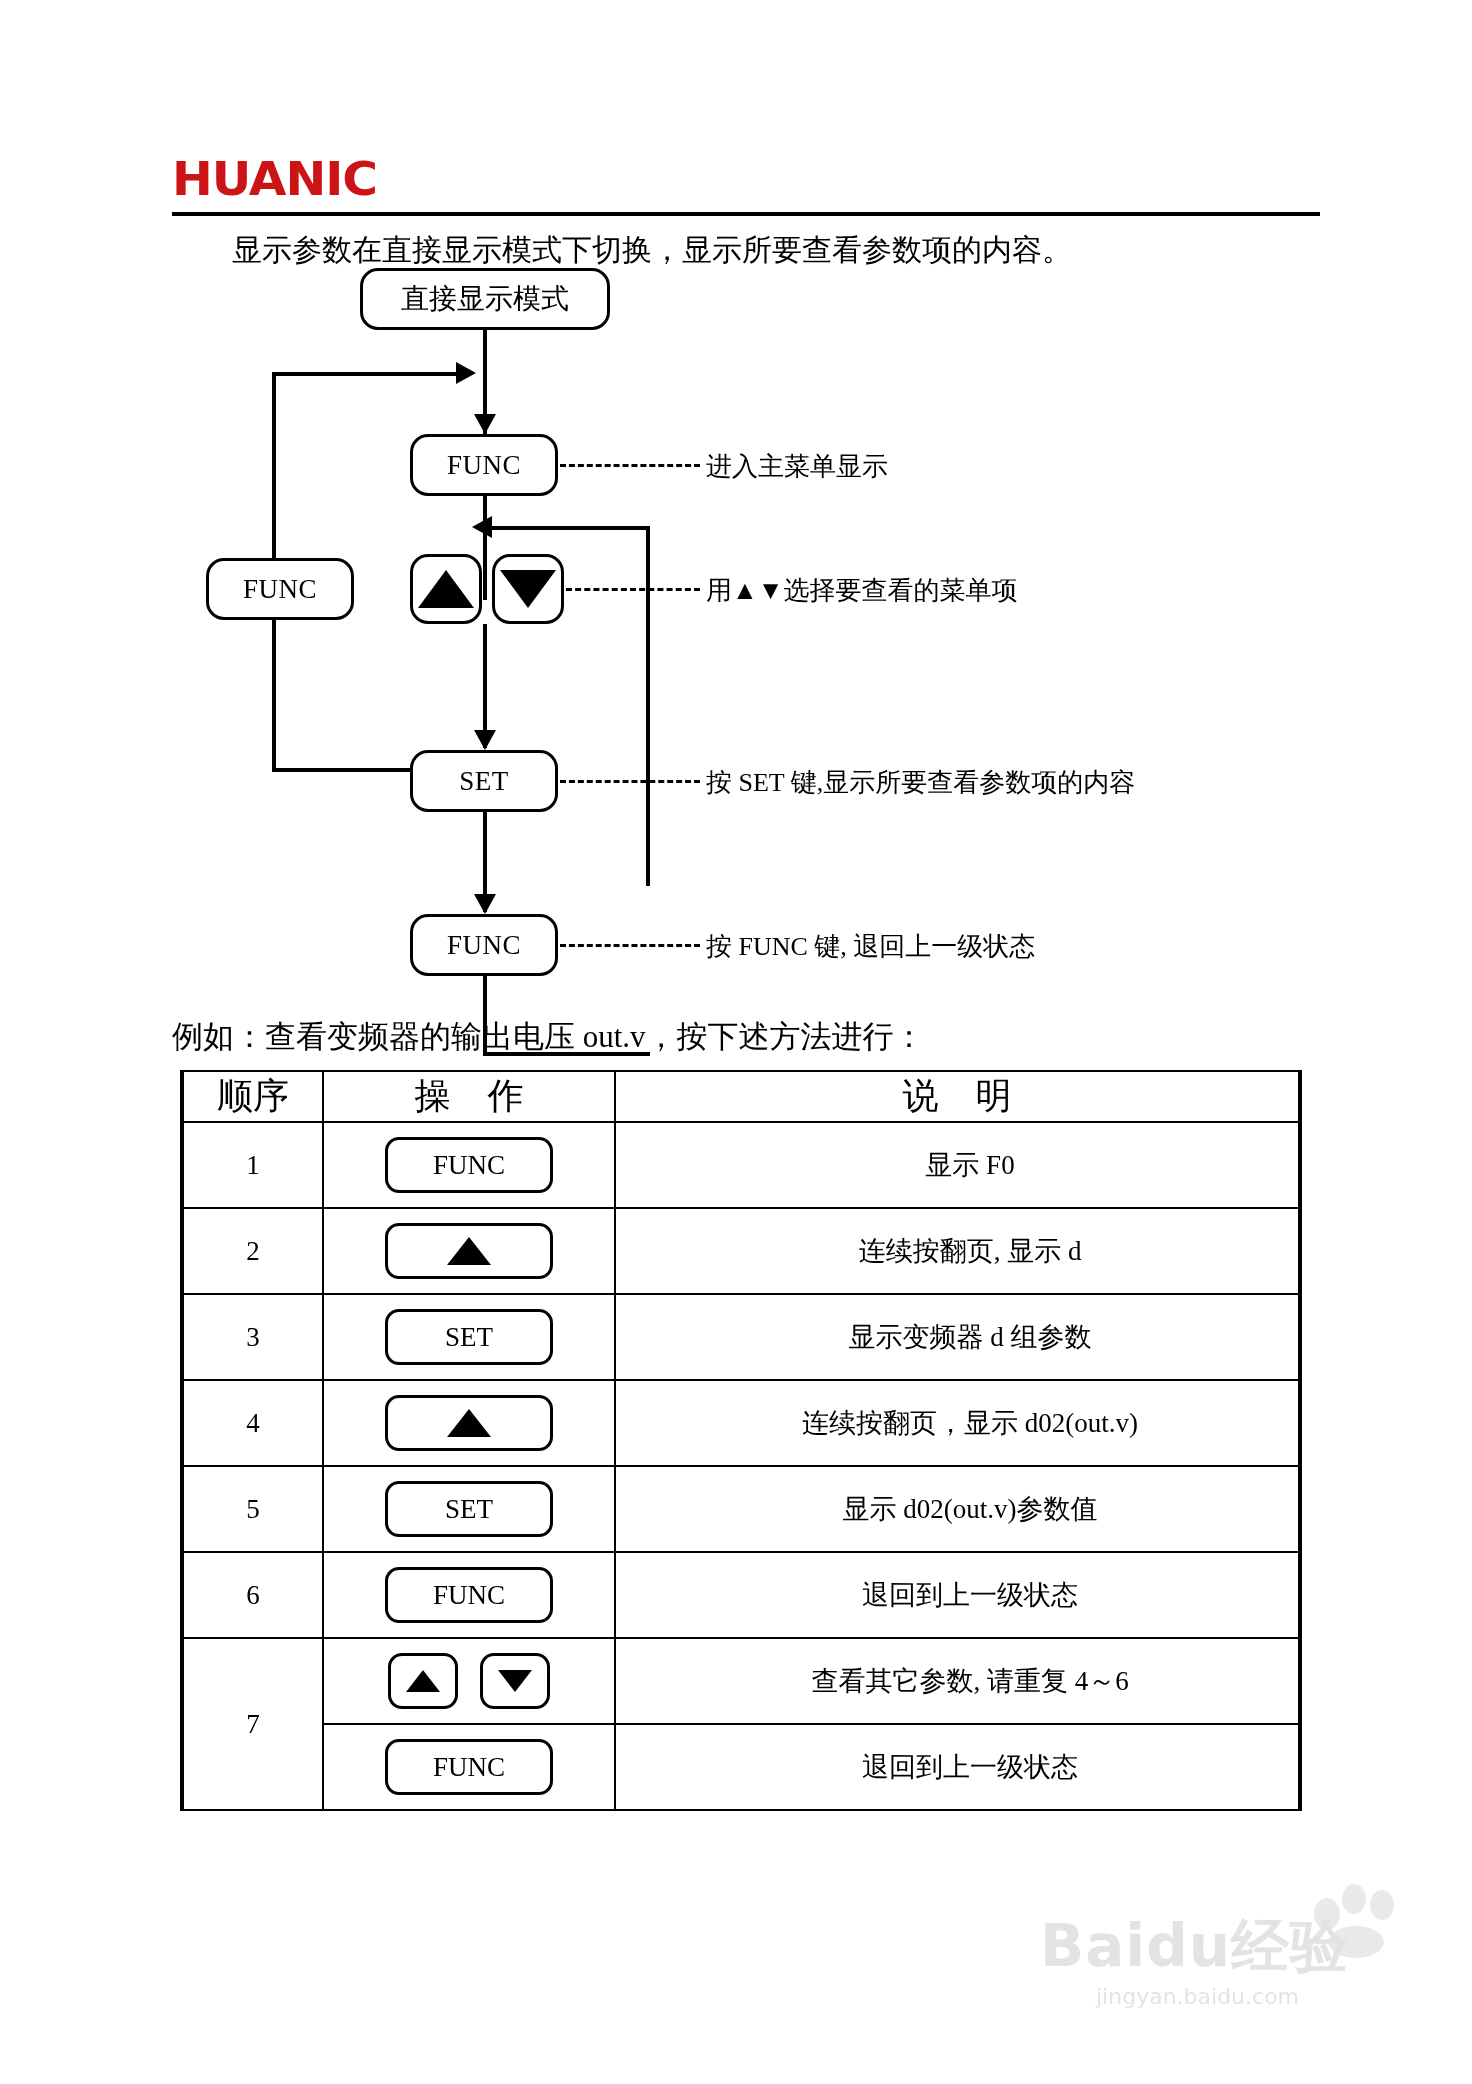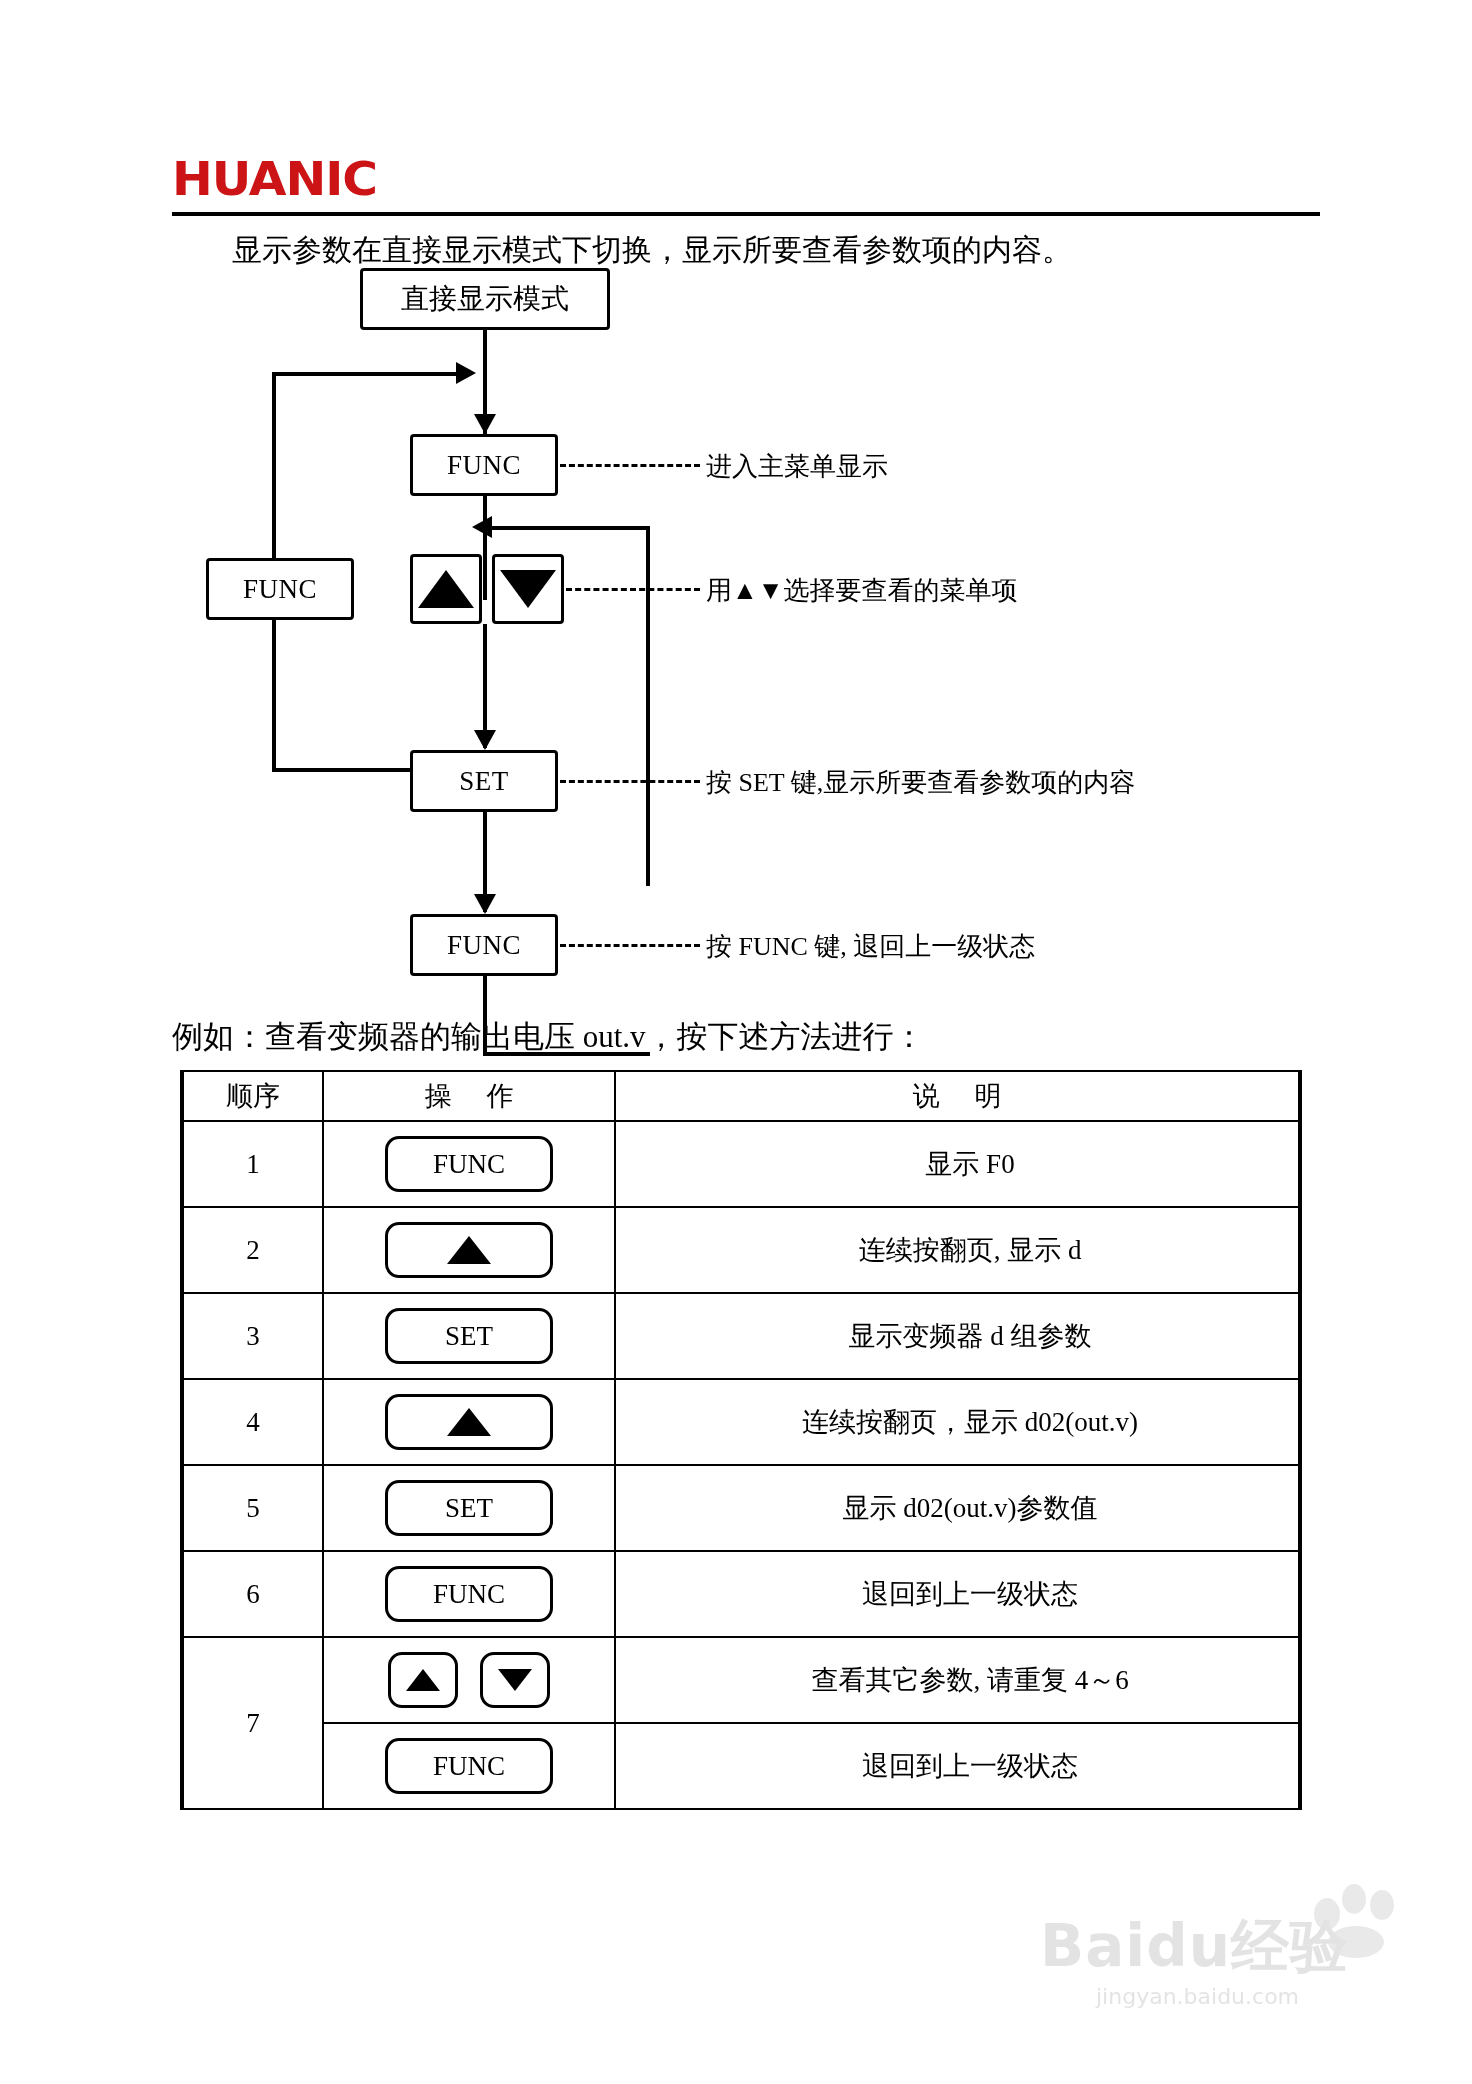--- a/index.html
+++ b/index.html
@@ -61,21 +61,21 @@
     position: absolute;
     left: 0;
     top: 268px;
     width: 1472px;
     height: 700px;
   }
   .node {
     position: absolute;
     box-sizing: border-box;
     border: 3px solid #000;
-    border-radius: 4px;
+    border-radius: 18px;
     background: #fff;
     display: flex;
     align-items: center;
     justify-content: center;
     font-size: 27px;
     z-index: 3;
   }
   .node.cn { font-size: 28px; }
   .node.key { font-family: "Liberation Serif", serif; letter-spacing: .5px; }
 
@@ -160,21 +160,21 @@
   }
   .tbl td, .tbl th {
     border: 2px solid #000;
     padding: 0;
     text-align: center;
     vertical-align: middle;
     font-weight: normal;
   }
   .tbl .outer-l { border-left-width: 4px; }
   .tbl .outer-r { border-right-width: 4px; margin-top: 12px; }
-  .tbl thead td { height: 48px; font-size: 27px; }
+  .tbl thead td { height: 48px; font-size: 36px; }
   .tbl tbody td { height: 84px; font-size: 27px; }
   .col-seq { width: 138px; }
   .col-op  { width: 290px; }
   .col-desc{ width: 682px; }
   .desc {
     text-align: left;
     padding-left: 26px !important;
     font-size: 27px;
   }
   .hdr-sp { letter-spacing: 14px; text-indent: 14px; }

